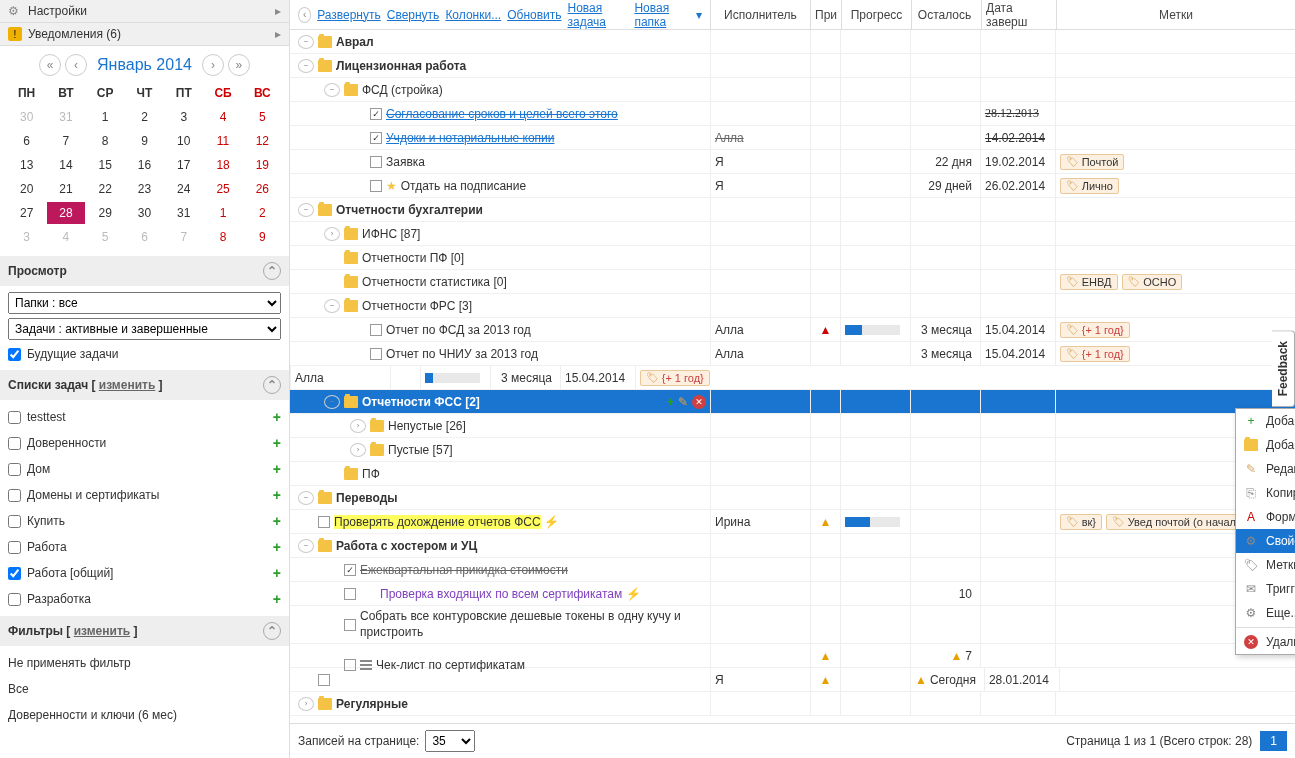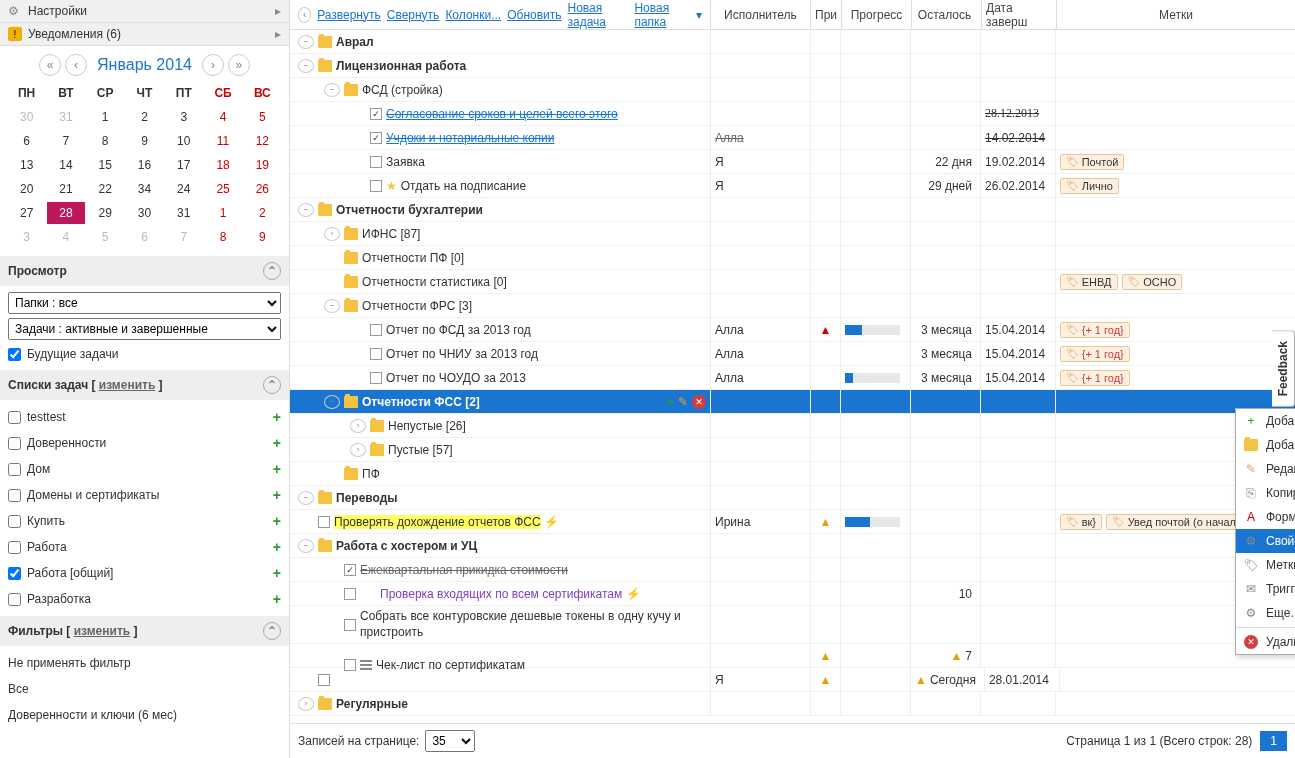--- a/index.html
+++ b/index.html
@@ -127,21 +127,21 @@
         <div class="cal-cell">13</div>
         <div class="cal-cell">14</div>
         <div class="cal-cell">15</div>
         <div class="cal-cell">16</div>
         <div class="cal-cell">17</div>
         <div class="cal-cell weekend">18</div>
         <div class="cal-cell weekend">19</div>
         <div class="cal-cell">20</div>
         <div class="cal-cell">21</div>
         <div class="cal-cell">22</div>
-        <div class="cal-cell">34</div>
+        <div class="cal-cell">23</div>
         <div class="cal-cell">24</div>
         <div class="cal-cell weekend">25</div>
         <div class="cal-cell weekend">26</div>
         <div class="cal-cell">27</div>
         <div class="cal-cell today">28</div>
         <div class="cal-cell">29</div>
         <div class="cal-cell">30</div>
         <div class="cal-cell">31</div>
         <div class="cal-cell out weekend">1</div>
         <div class="cal-cell out weekend">2</div>
@@ -473,25 +473,20 @@
           <span>3 месяца</span>
         </div>
         <div class="col-date">
           <span>15.04.2014</span>
         </div>
         <div class="col-tags" style="gap: 4px;">
           <span class="tag red"><span class="tag-ic">🏷</span>{+ 1 год}</span>
         </div>
       </div>
       <div class="row">
-        <div class="col-task" style="padding-left: 60px;">
-          <span style="width: 16px; flex-shrink: 0;"></span>
-          <span class="ckbox"></span>
-          <span>Отчет по ЧОУДО за 2013</span>
-        </div>
         <div class="col-assign">
           <span>Алла</span>
         </div>
         <div class="col-pri" style="justify-content: center;"></div>
         <div class="col-prog">
           <div class="prog-bar">
             <div class="prog-fill" style="width:15%"></div>
           </div>
         </div>
         <div class="col-left">

